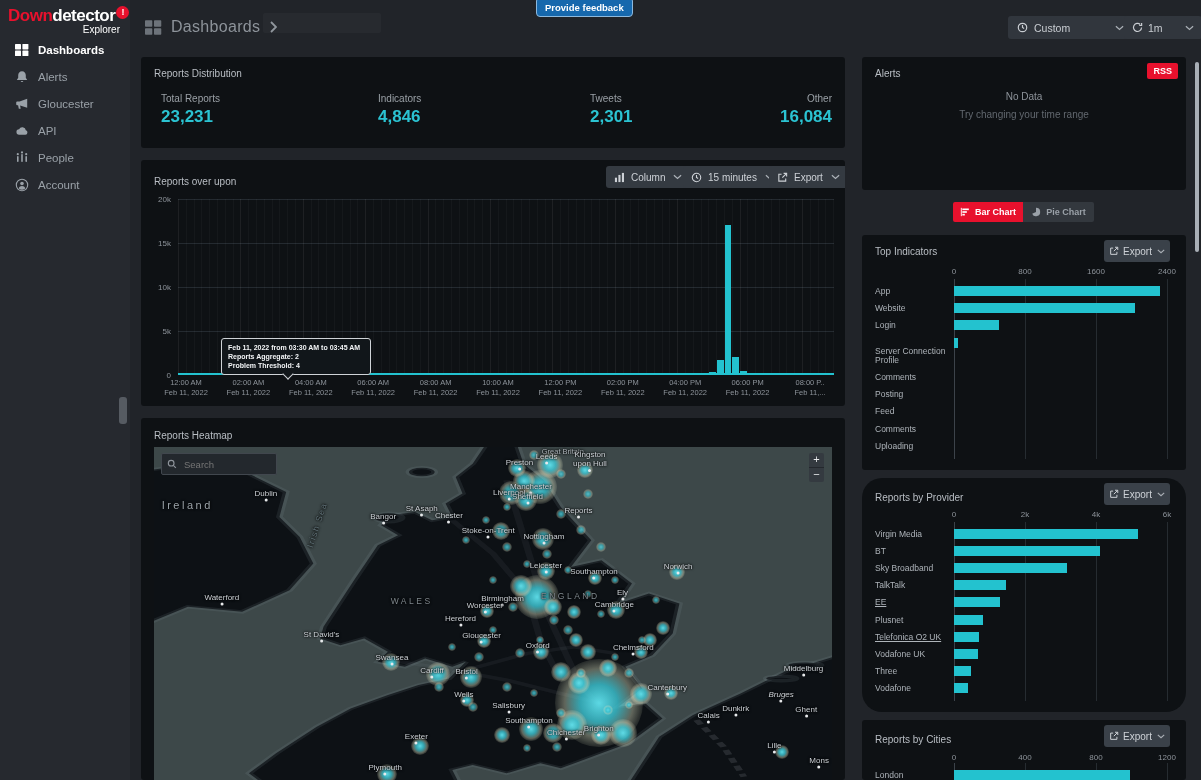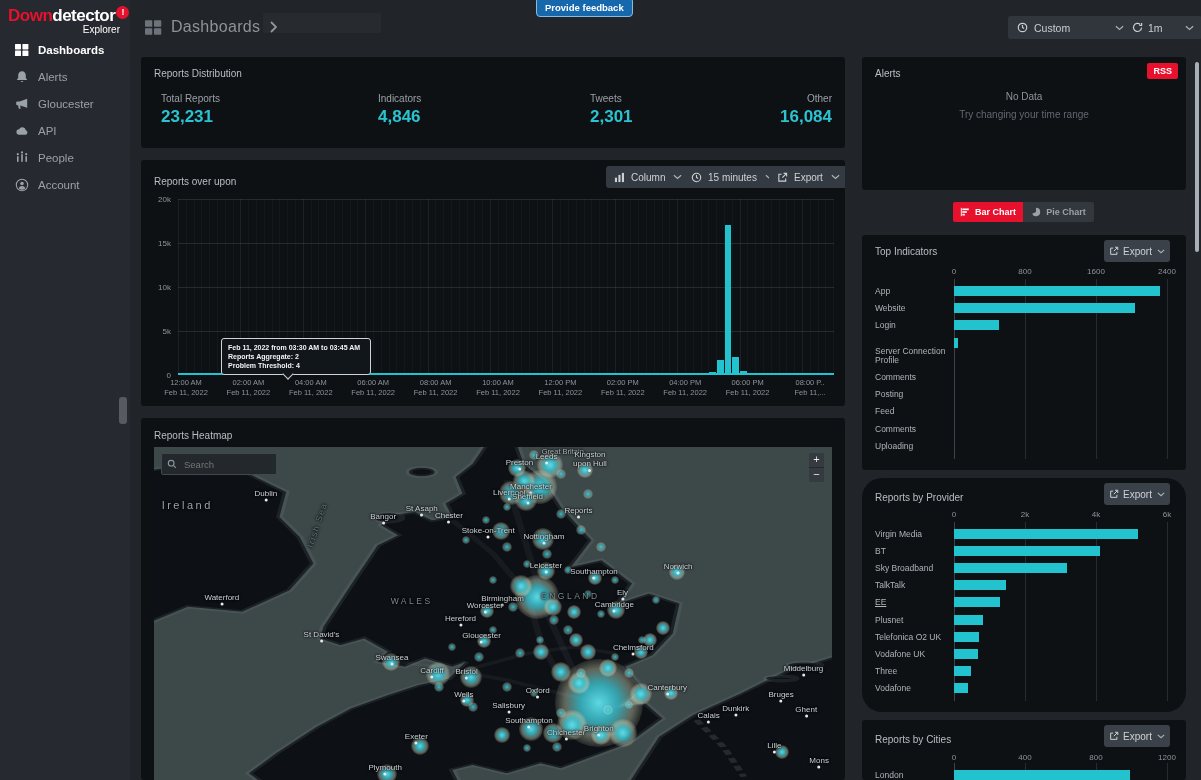--- a/index.html
+++ b/index.html
@@ -676,37 +676,37 @@
           <div class="map-label city" style="left: 64.9%; top: 37.8%;"><span>Southampton</span><span class="dot"></span></div>
           <div class="map-label city" style="left: 77.3%; top: 36.3%;"><span>Norwich</span><span class="dot"></span></div>
           <div class="map-label region" style="left: 61.4%; top: 44.7%;"><span>ENGLAND</span></div>
           <div class="map-label region" style="left: 38%; top: 46.2%;"><span>WALES</span></div>
           <div class="map-label city" style="left: 69.1%; top: 44.1%;"><span>Ely</span><span class="dot"></span></div>
           <div class="map-label city" style="left: 67.9%; top: 47.7%;"><span>Cambridge</span><span class="dot"></span></div>
           <div class="map-label city" style="left: 51.4%; top: 45.9%;"><span>Birmingham</span><span class="dot"></span></div>
           <div class="map-label city" style="left: 48.8%; top: 48%;"><span>Worcester</span><span class="dot"></span></div>
           <div class="map-label city" style="left: 45.2%; top: 51.9%;"><span>Hereford</span><span class="dot"></span></div>
           <div class="map-label city" style="left: 48.3%; top: 57.1%;"><span>Gloucester</span><span class="dot"></span></div>
-          <div class="map-label city" style="left: 56.6%; top: 60.1%; margin-top: 45px;"><span>Oxford</span><span class="dot"></span></div>
+          <div class="map-label city" style="left: 56.6%; top: 60.1%;"><span>Oxford</span><span class="dot"></span></div>
           <div class="map-label city" style="left: 70.7%; top: 60.7%;"><span>Chelmsford</span><span class="dot"></span></div>
           <div class="map-label city" style="left: 24.7%; top: 56.8%;"><span>St David's</span><span class="dot"></span></div>
           <div class="map-label city" style="left: 35.1%; top: 63.7%;"><span>Swansea</span><span class="dot"></span></div>
           <div class="map-label city" style="left: 41%; top: 67.6%;"><span>Cardiff</span><span class="dot"></span></div>
           <div class="map-label city" style="left: 46.1%; top: 67.9%;"><span>Bristol</span><span class="dot"></span></div>
           <div class="map-label city" style="left: 45.7%; top: 74.8%;"><span>Wells</span><span class="dot"></span></div>
           <div class="map-label city" style="left: 52.3%; top: 78.1%;"><span>Salisbury</span><span class="dot"></span></div>
           <div class="map-label city" style="left: 55.3%; top: 82.6%;"><span>Southampton</span><span class="dot"></span></div>
           <div class="map-label city" style="left: 60.8%; top: 86.2%;"><span>Chichester</span><span class="dot"></span></div>
           <div class="map-label city" style="left: 65.6%; top: 85%;"><span>Brighton</span><span class="dot"></span></div>
           <div class="map-label city" style="left: 75.7%; top: 72.7%;"><span>Canterbury</span><span class="dot"></span></div>
           <div class="map-label city" style="left: 38.7%; top: 87.4%;"><span>Exeter</span><span class="dot"></span></div>
           <div class="map-label city" style="left: 34.1%; top: 96.7%;"><span>Plymouth</span><span class="dot"></span></div>
           <div class="map-label city" style="left: 81.8%; top: 81.1%;"><span>Calais</span><span class="dot"></span></div>
           <div class="map-label city" style="left: 85.8%; top: 79%;"><span>Dunkirk</span><span class="dot"></span></div>
-          <div class="map-label city" style="left: 92.5%; top: 74.8%;"><span>Bruges</span><span class="dot"></span></div>
+          <div class="map-label city" style="left: 92.5%; top: 74.8%; font-style: italic;"><span>Bruges</span><span class="dot"></span></div>
           <div class="map-label city" style="left: 96.2%; top: 79.3%;"><span>Ghent</span><span class="dot"></span></div>
           <div class="map-label city" style="left: 91.5%; top: 90.1%;"><span>Lille</span><span class="dot"></span></div>
           <div class="map-label city" style="left: 95.8%; top: 67%;"><span>Middelburg</span><span class="dot"></span></div>
           <div class="map-label city" style="left: 98.1%; top: 94.6%;"><span>Mons</span><span class="dot"></span></div>
         </div>
       <div id="map-search">
         <svg viewBox="0 0 12 12">
             <circle cx="5" cy="5" r="3.4"></circle>
             <path d="M7.6 7.6 10.6 10.6"></path>
           </svg>
@@ -823,21 +823,21 @@
         <div class="hb-lbl" style="top: 73.1px;">BT</div>
         <div class="hb-bar" style="left: 92px; top: 73.1px; width: 145.905px;"></div>
         <div class="hb-lbl" style="top: 90.2px;">Sky Broadband</div>
         <div class="hb-bar" style="left: 92px; top: 90.2px; width: 112.89px;"></div>
         <div class="hb-lbl" style="top: 107.3px;">TalkTalk</div>
         <div class="hb-bar" style="left: 92px; top: 107.3px; width: 51.83px;"></div>
         <div class="hb-lbl" style="top: 124.4px; text-decoration: underline;">EE</div>
         <div class="hb-bar" style="left: 92px; top: 124.4px; width: 46.15px;"></div>
         <div class="hb-lbl" style="top: 141.5px;">Plusnet</div>
         <div class="hb-bar" style="left: 92px; top: 141.5px; width: 29.11px;"></div>
-        <div class="hb-lbl" style="top: 158.6px;">Telefonica O2 UK</div>
+        <div class="hb-lbl" style="top: 158.6px; text-decoration: underline;">Telefonica O2 UK</div>
         <div class="hb-bar" style="left: 92px; top: 158.6px; width: 25.205px;"></div>
         <div class="hb-lbl" style="top: 175.7px;">Vodafone UK</div>
         <div class="hb-bar" style="left: 92px; top: 175.7px; width: 23.785px;"></div>
         <div class="hb-lbl" style="top: 192.8px;">Three</div>
         <div class="hb-bar" style="left: 92px; top: 192.8px; width: 17.04px;"></div>
         <div class="hb-lbl" style="top: 209.9px;">Vodafone</div>
         <div class="hb-bar" style="left: 92px; top: 209.9px; width: 14.2px;"></div>
       </div>
   </div>
 

